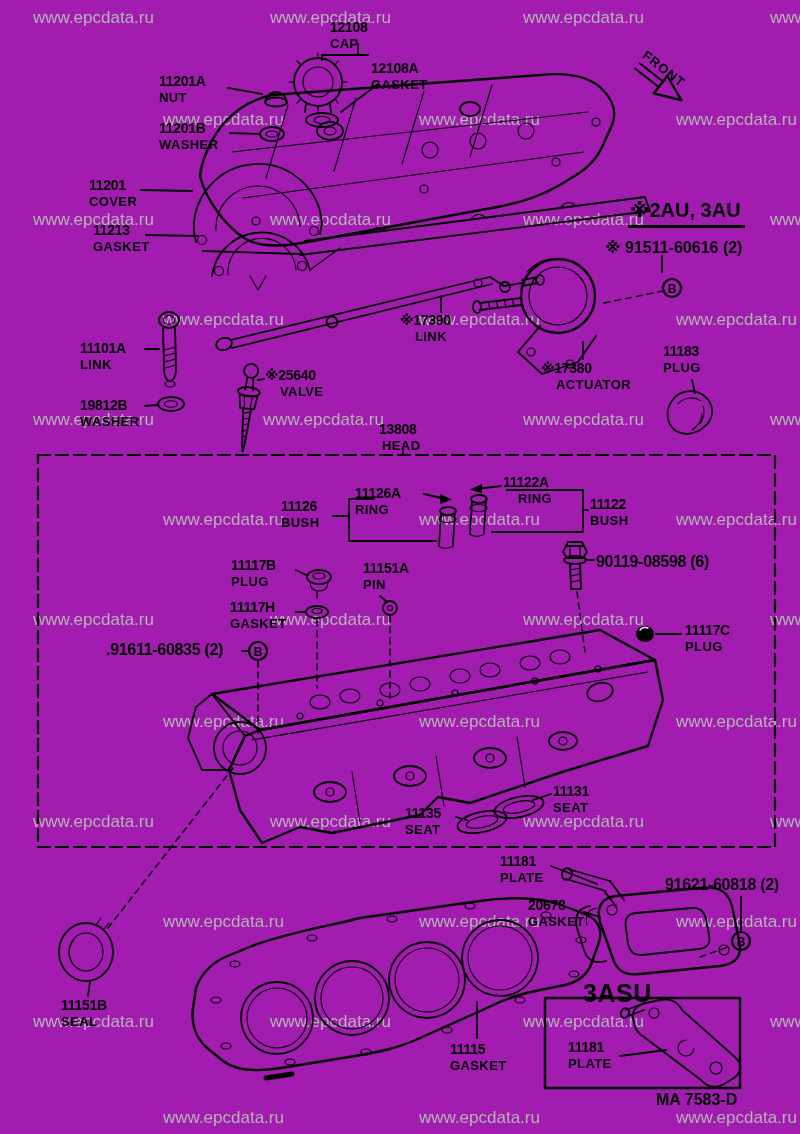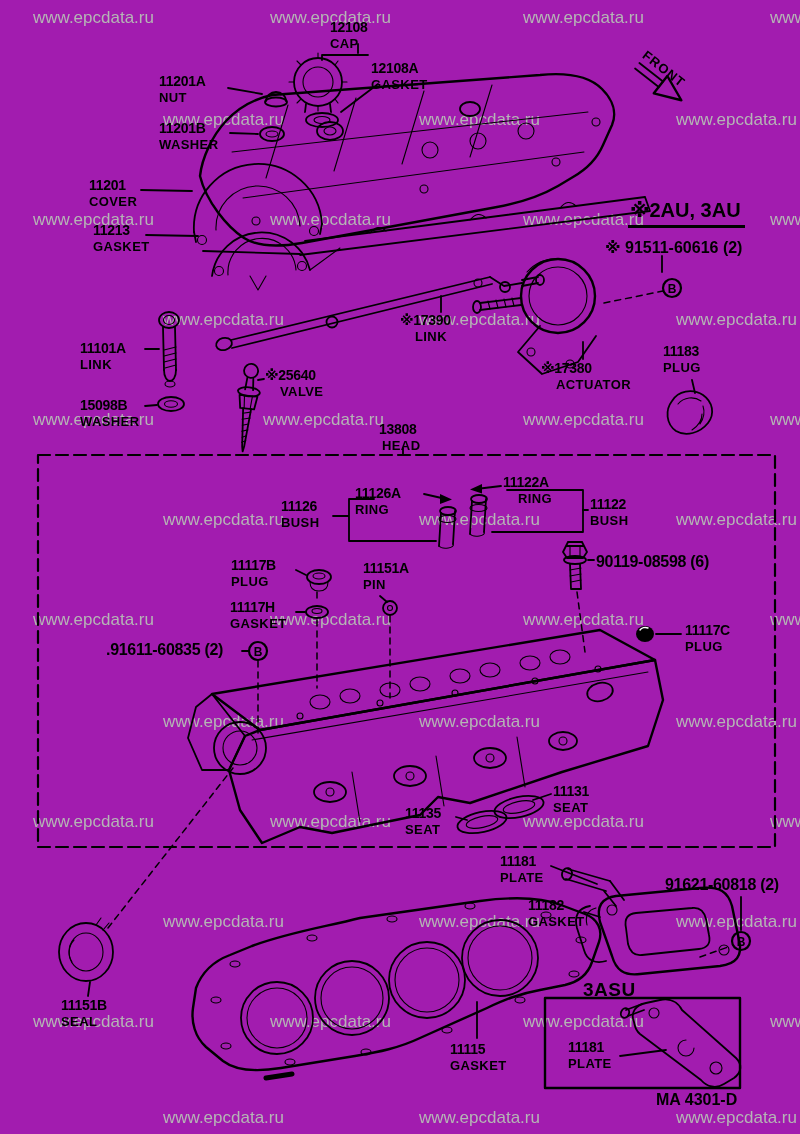--- a/index.html
+++ b/index.html
@@ -19,21 +19,21 @@
   .art text{stroke:none;fill:#000;}
   .bsym{font:bold 12px "Liberation Sans","DejaVu Sans",sans-serif;}
   .front-text{font:bold 13px "Liberation Sans","DejaVu Sans",sans-serif;letter-spacing:1px;}
   .plabel{position:absolute;color:#000;font-weight:bold;line-height:1;white-space:nowrap;z-index:3;}
   .plabel .num{display:block;font-size:14px;letter-spacing:-0.3px;}
   .plabel .cap{display:block;font-size:13px;letter-spacing:0.4px;margin-top:3px;}
   .plabel.small .num{font-size:16px;}
   .note{position:absolute;color:#000;font-weight:bold;z-index:3;white-space:nowrap;}
   .note.variant{font-size:20px;border-bottom:3px solid #000;padding:0 4px 3px 2px;}
   .note.code16{font-size:16px;}
-  .note.asu{font-size:19px;letter-spacing:0.5px;}
+  .note.asu{font-size:25px;letter-spacing:0.5px;}
   .ind15{margin-left:15px;}
   .ind3{margin-left:3px;}
 </style>
 </head>
 <body>
 
 <div class="stage">
 
   <div id="watermarks">
       <span class="wm" style="left: 33px; top: 8px; color: rgb(181, 181, 181);">www.epcdata.ru</span>
@@ -379,21 +379,21 @@
   </div>
   <div class="plabel" style="left:93px;top:223px">
     <span class="num">11213</span>
     <span class="cap">GASKET</span>
   </div>
   <div class="plabel" style="left:80px;top:341px">
     <span class="num">11101A</span>
     <span class="cap">LINK</span>
   </div>
   <div class="plabel" style="left:80px;top:398px">
-    <span class="num">15098B</span>
+    <span class="num">19812B</span>
     <span class="cap">WASHER</span>
   </div>
   <div class="plabel" style="left:265px;top:368px">
     <span class="num">※25640</span>
     <span class="cap ind15">VALVE</span>
   </div>
   <div class="plabel" style="left:400px;top:313px">
     <span class="num">※17390</span>
     <span class="cap ind15">LINK</span>
   </div>
@@ -456,34 +456,34 @@
     <span class="cap">SEAT</span>
   </div>
   <div class="plabel" style="left:500px;top:854px">
     <span class="num">11181</span>
     <span class="cap">PLATE</span>
   </div>
   <div class="plabel small" style="left:665px;top:877px">
     <span class="num">91621-60818 (2)</span>
   </div>
   <div class="plabel" style="left:528px;top:898px">
-    <span class="num">11182</span>
+    <span class="num">20678</span>
     <span class="cap">GASKET</span>
   </div>
   <div class="plabel" style="left:61px;top:998px">
     <span class="num">11151B</span>
     <span class="cap">SEAL</span>
   </div>
   <div class="plabel" style="left:450px;top:1042px">
     <span class="num">11115</span>
     <span class="cap">GASKET</span>
   </div>
   <div class="plabel" style="left:568px;top:1040px">
     <span class="num">11181</span>
     <span class="cap">PLATE</span>
   </div>
 
   <div class="note variant" style="left:628px;top:198px">※2AU, 3AU</div>
   <div class="note code16" style="left:605px;top:238px">※ 91511-60616 (2)</div>
   <div class="note asu" style="left:583px;top:979px">3ASU</div>
-  <div class="note code16" style="left:656px;top:1091px">MA 4301-D</div>
+  <div class="note code16" style="left:656px;top:1091px">MA 7583-D</div>
 
 </div>
 
 </body></html>

